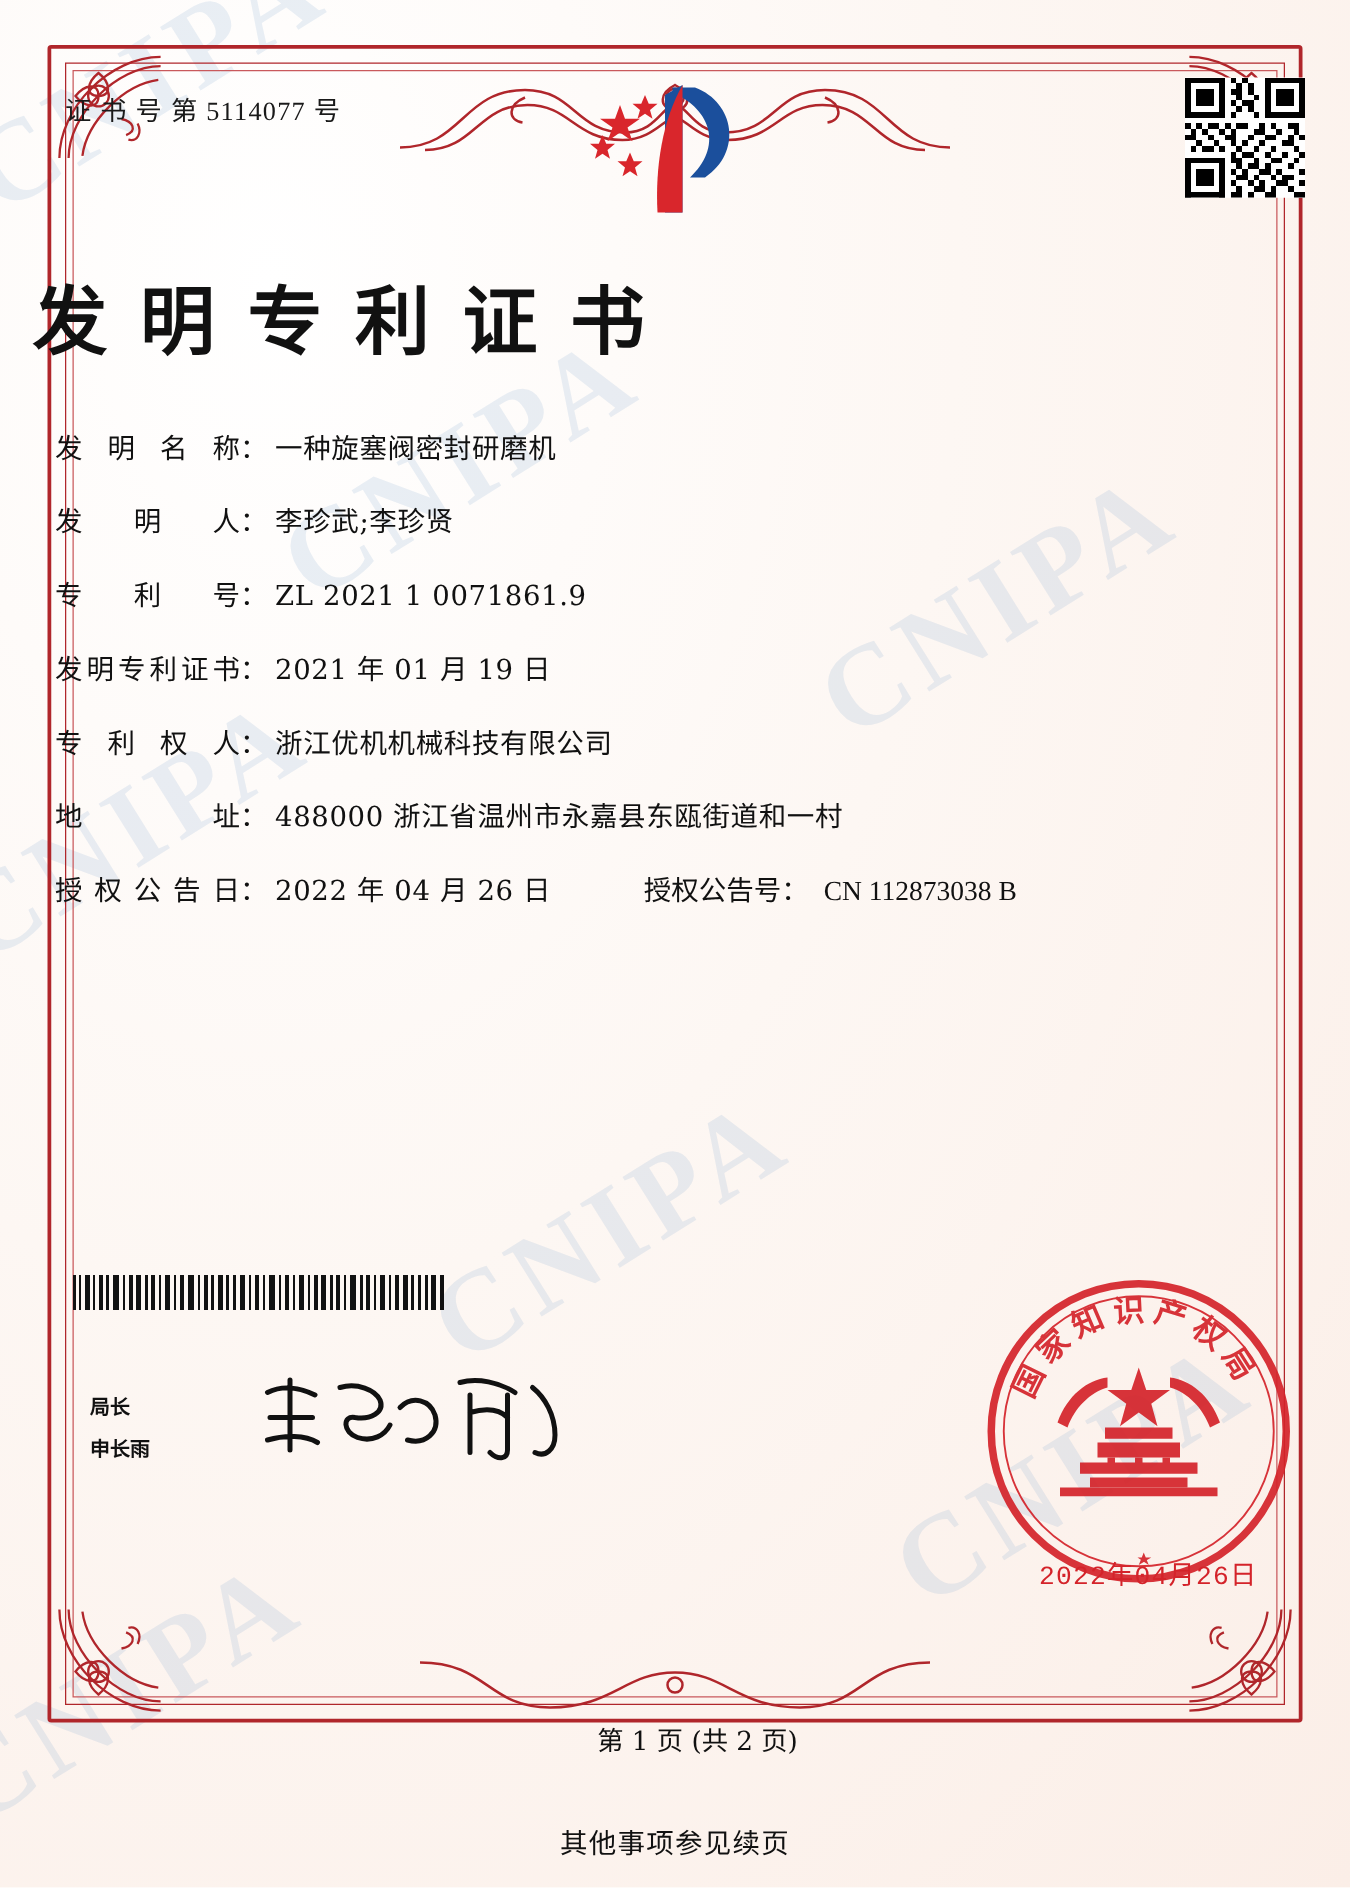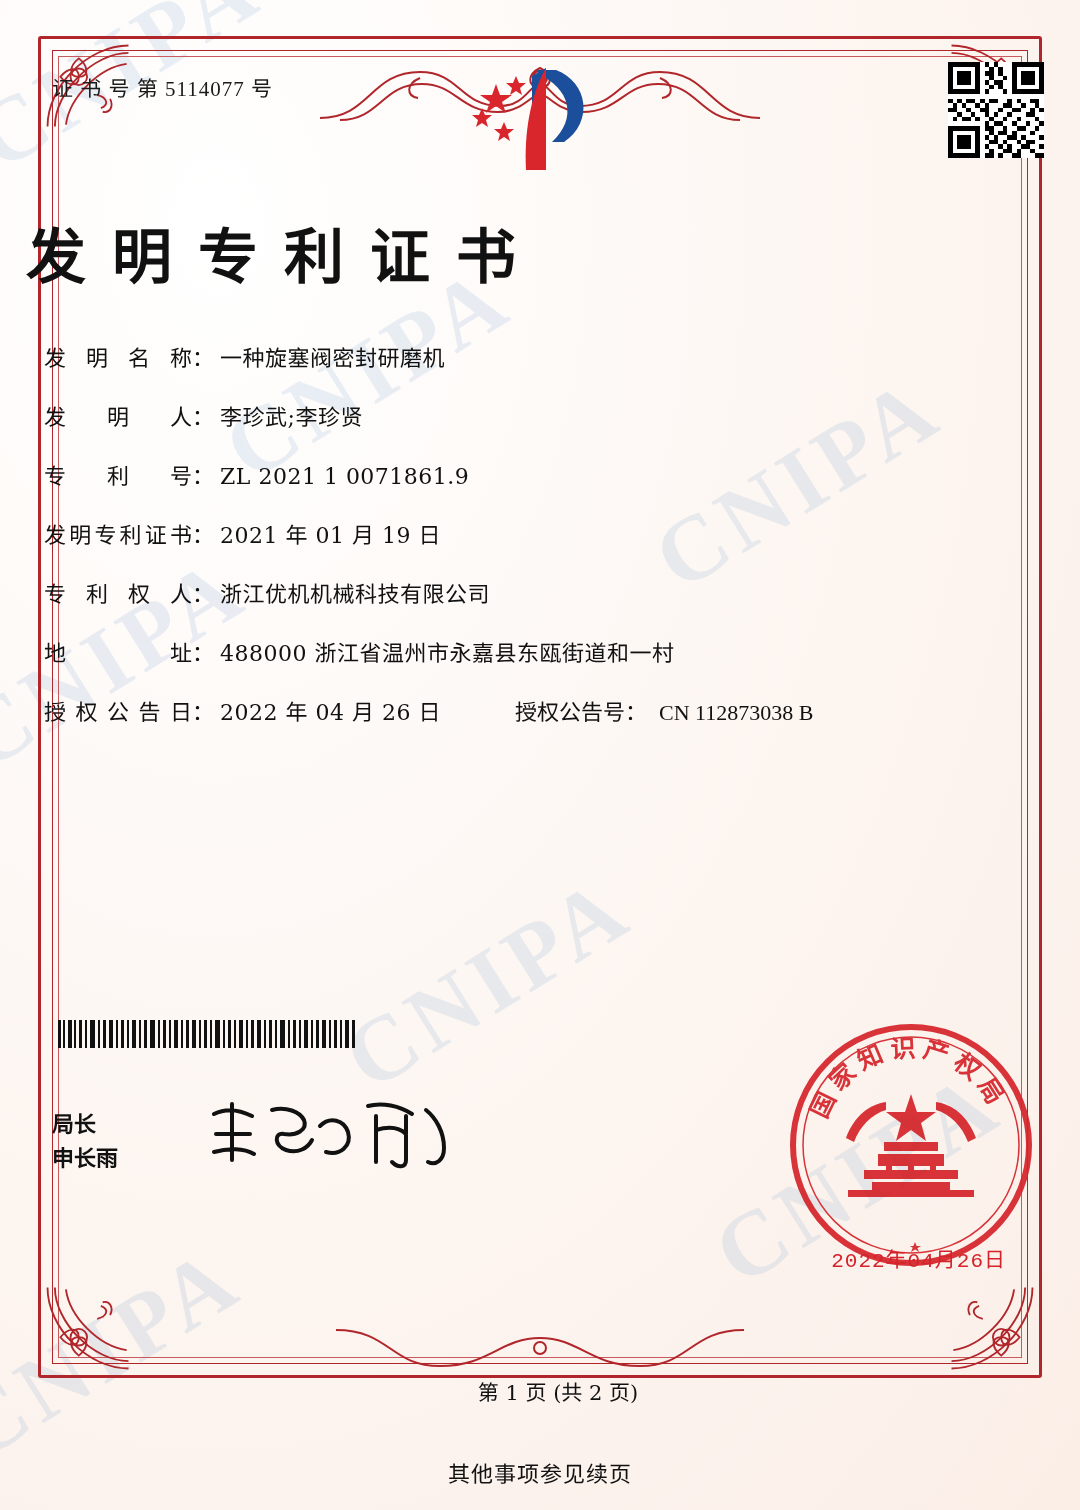--- a/index.html
+++ b/index.html
@@ -192,27 +192,27 @@
     position: absolute;
     left: 58px;
     top: 1020px;
     width: 300px;
     height: 28px;
   }
   .barcode svg { display:block; width:100%; height:100%; }
 
   .signature-block {
     position: absolute;
-    left: 52px;
+    left: 72px;
     top: 1110px;
-    font-size: 22px;
+    font-size: 16px;
     line-height: 34px;
     font-weight: bold;
     color: #111;
-    font-family: Liberation Mono, monospace;
+    font-family: Liberation Sans, sans-serif;
   }
   .handwriting {
     position: absolute;
     left: 200px;
     top: 1090px;
     width: 260px;
     height: 86px;
   }
   .handwriting svg { display:block; width:100%; height:100%; }
 

